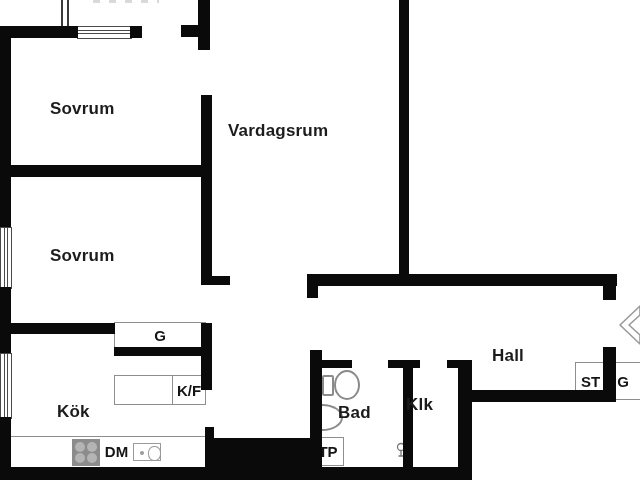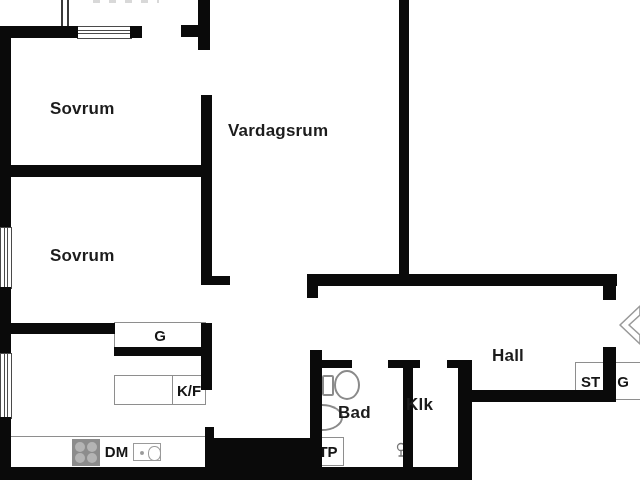--- a/index.html
+++ b/index.html
@@ -105,20 +105,21 @@
   <div class="w" style="left:10px;top:467px;width:458px;height:13px;"></div>
   <div class="w" style="left:322px;top:360px;width:30px;height:8px;"></div>
   <div class="w" style="left:388px;top:360px;width:32px;height:8px;"></div>
   <div class="w" style="left:403px;top:360px;width:10px;height:110px;"></div>
   <div class="w" style="left:447px;top:360px;width:23px;height:8px;"></div>
   <div class="w" style="left:458px;top:360px;width:14px;height:120px;"></div>
 
   <div class="lbl" style="left:50px;top:99px;width:120px;">Sovrum</div>
   <div class="lbl" style="left:228px;top:121px;width:130px;">Vardagsrum</div>
   <div class="lbl" style="left:50px;top:246px;width:120px;">Sovrum</div>
+  <div class="lbl" style="left:57px;top:402px;width:80px;">Kök</div>
   <div class="lbl" style="left:338px;top:403px;width:60px;">Bad</div>
   <div class="lbl" style="left:406px;top:395px;width:60px;">Klk</div>
   <div class="lbl" style="left:492px;top:318px;width:80px;margin-top:28px;">Hall</div>
 
   <svg style="position:absolute;left:616px;top:301px;" width="24" height="48">
     <path d="M24 5 L4 24 L24 43 L24 34 L13 24 L24 14 Z" fill="#ffffff" stroke="#9a9a9a" stroke-width="1.6" stroke-linejoin="round"></path>
   </svg>
 
 </div>
 

